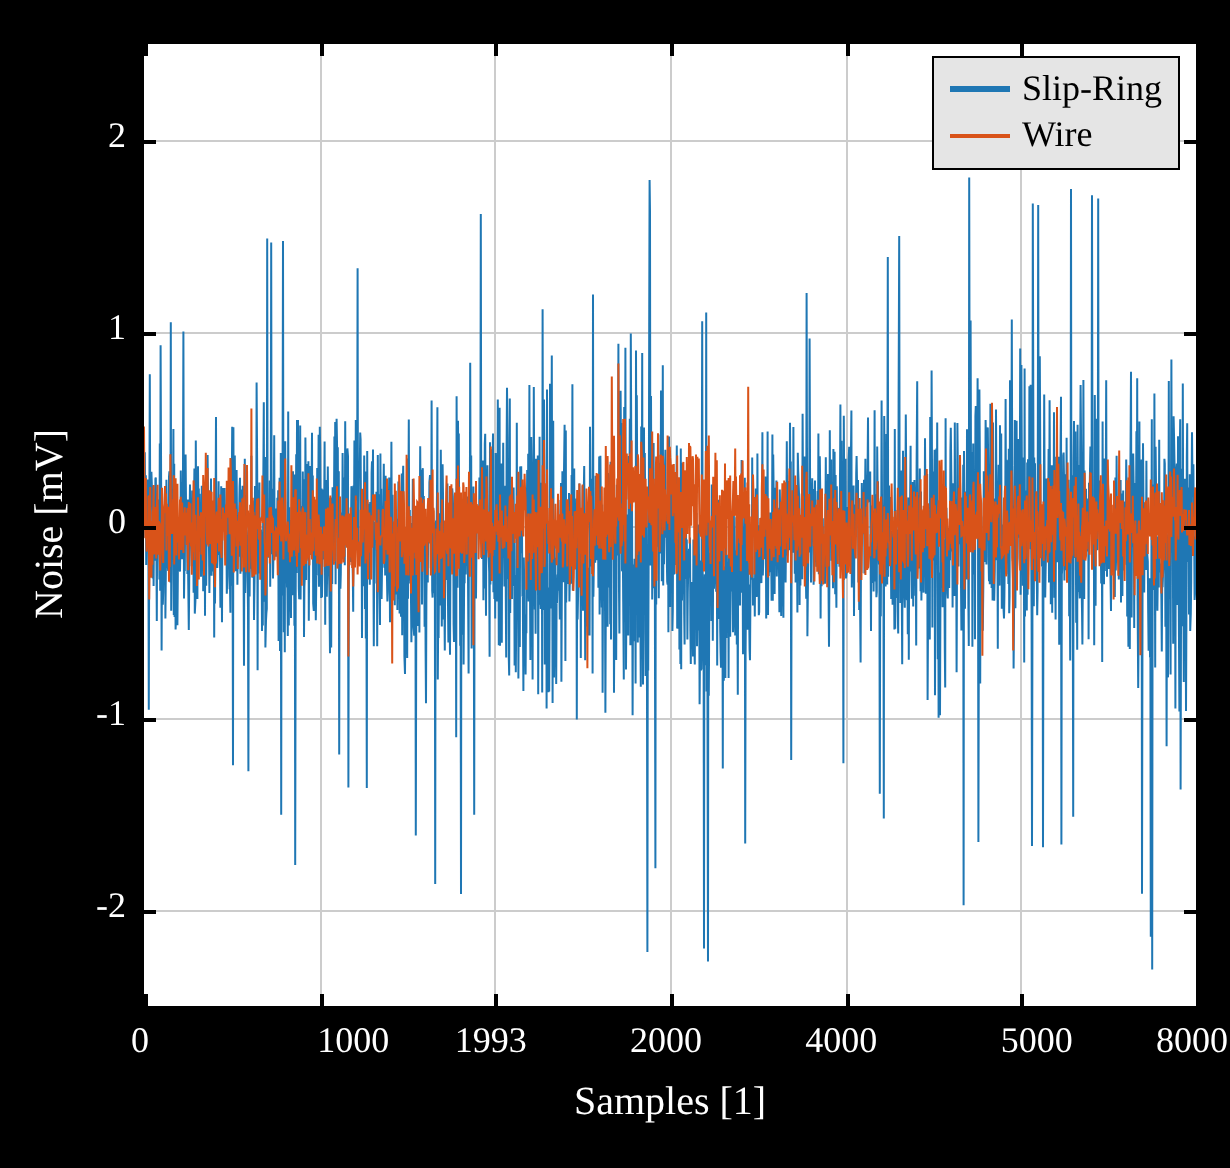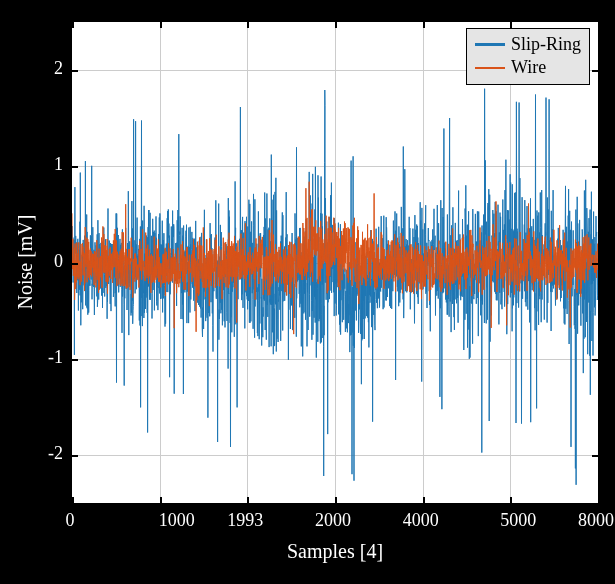--- a/index.html
+++ b/index.html
@@ -204,14 +204,14 @@
       <div class="x-tick-label" style="left: 70px;">0</div>
       <div class="x-tick-label" style="left: 157.667px; margin-left: 19px;">1000</div>
       <div class="x-tick-label" style="left: 245.333px;">1993</div>
       <div class="x-tick-label" style="left: 333px;">2000</div>
       <div class="x-tick-label" style="left: 420.667px; font-family: Liberation Serif, serif;">4000</div>
       <div class="x-tick-label" style="left: 508.333px; margin-left: 10px;">5000</div>
       <div class="x-tick-label" style="left: 596px;">8000</div>
     </div>
 
   <div class="y-label">Noise [mV]</div>
-  <div class="x-label">Samples [4]</div>
+  <div class="x-label">Samples [1]</div>
 </div>
 
 </body></html>

